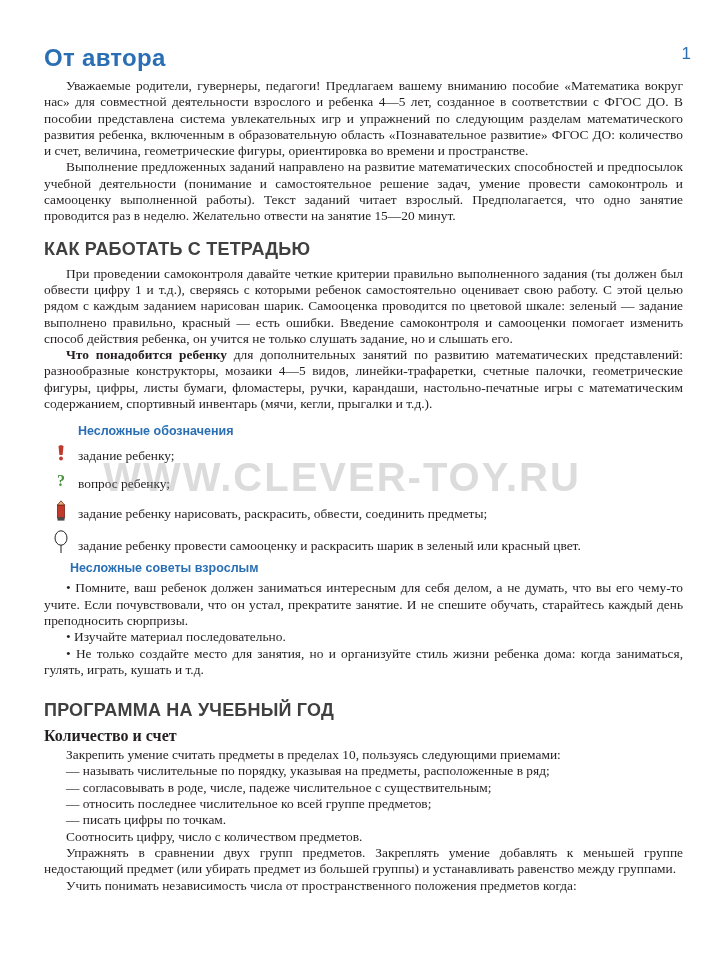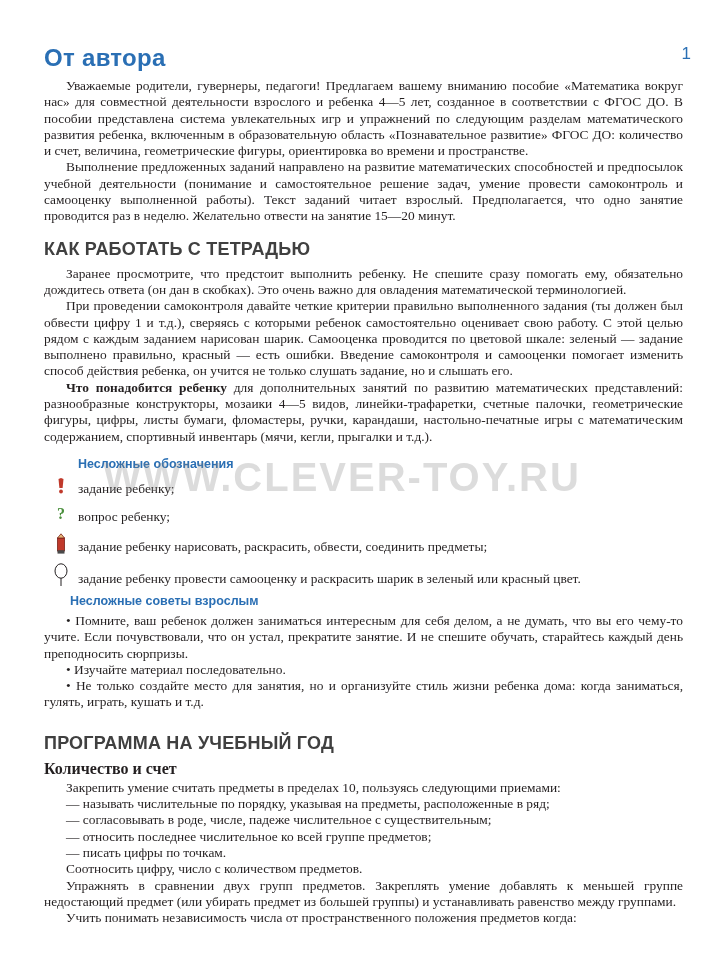--- a/index.html
+++ b/index.html
@@ -126,21 +126,20 @@
 
   <div class="page-number">1</div>
 
   <h1 class="title">От автора</h1>
 
   <p class="ind">Уважаемые родители, гувернеры, педагоги! Предлагаем вашему вниманию пособие «Математика вокруг нас» для совместной деятельности взрослого и ребенка 4—5 лет, созданное в соответствии с ФГОС ДО. В пособии представлена система увлекательных игр и упражнений по следующим разделам математического развития ребенка, включенным в образовательную область «Познавательное развитие» ФГОС ДО: количество и счет, величина, геометрические фигуры, ориентировка во времени и пространстве.</p>
   <p class="ind">Выполнение предложенных заданий направлено на развитие математических способностей и предпосылок учебной деятельности (понимание и самостоятельное решение задач, умение провести самоконтроль и самооценку выполненной работы). Текст заданий читает взрослый. Предполагается, что одно занятие проводится раз в неделю. Желательно отвести на занятие 15—20 минут.</p>
 
   <h2 class="section">КАК РАБОТАТЬ С ТЕТРАДЬЮ</h2>
 
-  <p class="ind">Заранее просмотрите, что предстоит выполнить ребенку. Не спешите сразу помогать ему, обязательно дождитесь ответа (он дан в скобках). Это очень важно для овладения математической терминологией.</p>
   <p class="ind">При проведении самоконтроля давайте четкие критерии правильно выполненного задания (ты должен был обвести цифру 1 и т.д.), сверяясь с которыми ребенок самостоятельно оценивает свою работу. С этой целью рядом с каждым заданием нарисован шарик. Самооценка проводится по цветовой шкале: зеленый — задание выполнено правильно, красный — есть ошибки. Введение самоконтроля и самооценки помогает изменить способ действия ребенка, он учится не только слушать задание, но и слышать его.</p>
 
   <p class="ind"><span class="lead-bold">Что понадобится ребенку</span><span> для дополнительных занятий по развитию математических представлений: разнообразные конструкторы, мозаики 4—5 видов, линейки-трафаретки, счетные палочки, геометрические фигуры, цифры, листы бумаги, фломастеры, ручки, карандаши, настольно-печатные игры с математическим содержанием, спортивный инвентарь (мячи, кегли, прыгалки и т.д.).</span></p>
 
   <h3 class="subsection" style="margin-left:34px;">Несложные обозначения</h3>
 
   <div class="legend">
 
     <div class="legend-row">
       <div class="legend-icon">

